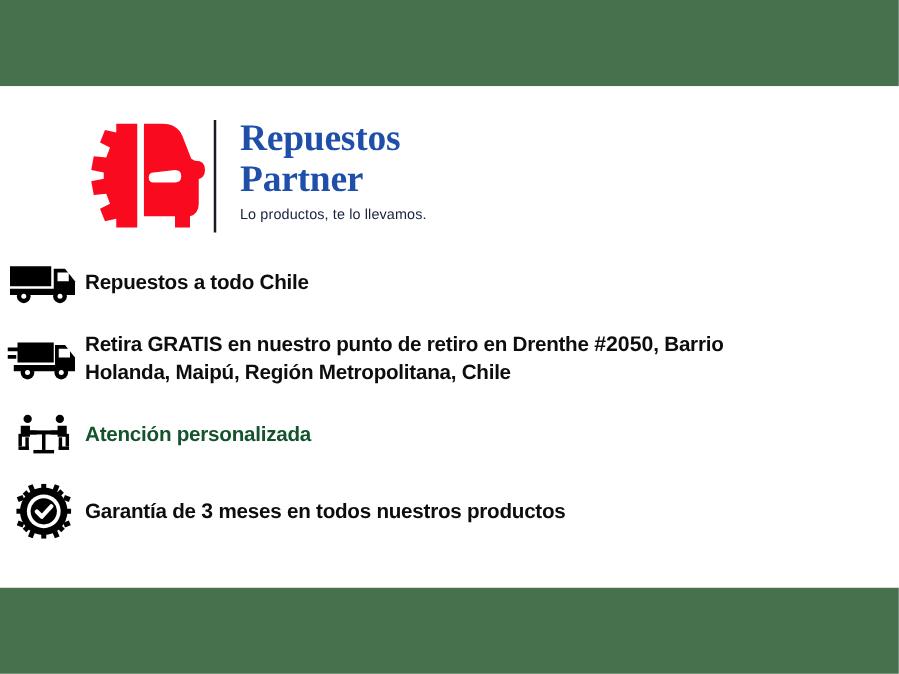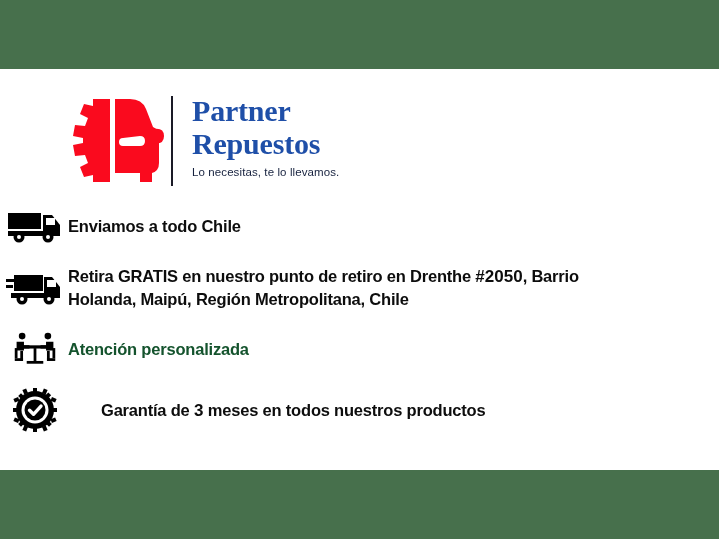--- a/index.html
+++ b/index.html
@@ -118,21 +118,21 @@
     max-width: 560px;
   }
   .feature-text .small-num {
     font-size: 17px;
     letter-spacing: 0;
   }
 
   .row-envios   { margin-left: 2px; }
   .row-retira   { margin-left: 2px; }
   .row-atencion { margin-left: 2px; }
-  .row-garantia { margin-left: 2px; gap: 33px; }
+  .row-garantia { margin-left: 2px; }
 </style>
 </head>
 <body>
 
 <div class="banner">
 
   <div class="band band-top" style="background: rgb(71, 112, 76);"></div>
   <div class="band band-bottom" style="background: rgb(71, 112, 76);"></div>
 
   <div class="content">
@@ -191,43 +191,43 @@
             Q59 45 63 45
             Z"></path>
 
           <rect x="50" y="4" width="5" height="87" fill="#ffffff"></rect>
         </svg>
       </div>
 
       <div class="logo-divider"></div>
 
       <div class="logo-text">
+        <div class="brand-line" style="color: rgb(31, 79, 168);">Repuestos</div>
         <div class="brand-line" style="color: rgb(31, 79, 168);">Partner</div>
-        <div class="brand-line" style="color: rgb(31, 79, 168);">Repuestos</div>
-        <div class="brand-tagline" style="color: rgb(22, 33, 62);">Lo necesitas, te lo llevamos.</div>
+        <div class="brand-tagline" style="color: rgb(22, 33, 62);">Lo productos, te lo llevamos.</div>
       </div>
 
     </div>
 
     <div class="features">
 
       <div class="feature-row row-envios">
         <div class="feature-icon">
           <svg viewBox="0 0 58 36" width="58" height="36" aria-hidden="true">
             <rect x="2" y="5" width="33" height="16" fill="#000"></rect>
             <rect x="2" y="23" width="45" height="5" fill="#000"></rect>
             <path d="M37 7 h9 l8 10 v11 h-17 z" fill="#000"></path>
             <rect x="40" y="10" width="9" height="7" fill="#fff"></rect>
             <circle cx="13" cy="29" r="5.5" fill="#000"></circle>
             <circle cx="13" cy="29" r="2" fill="#fff"></circle>
             <circle cx="42" cy="29" r="5.5" fill="#000"></circle>
             <circle cx="42" cy="29" r="2" fill="#fff"></circle>
           </svg>
         </div>
-        <div class="feature-text" style="color: rgb(13, 13, 13);"><span>Enviamos a todo Chile</span></div>
+        <div class="feature-text" style="color: rgb(13, 13, 13);"><span>Repuestos a todo Chile</span></div>
       </div>
 
       <div class="feature-row row-retira">
         <div class="feature-icon">
           <svg viewBox="0 0 58 36" width="58" height="36" aria-hidden="true">
             <rect x="0" y="9" width="10" height="3" fill="#000"></rect>
             <rect x="0" y="15" width="7" height="3" fill="#000"></rect>
             <rect x="8" y="5" width="29" height="16" fill="#000"></rect>
             <rect x="5" y="23" width="42" height="5" fill="#000"></rect>
             <path d="M38 7 h8 l8 10 v11 h-16 z" fill="#000"></path>

